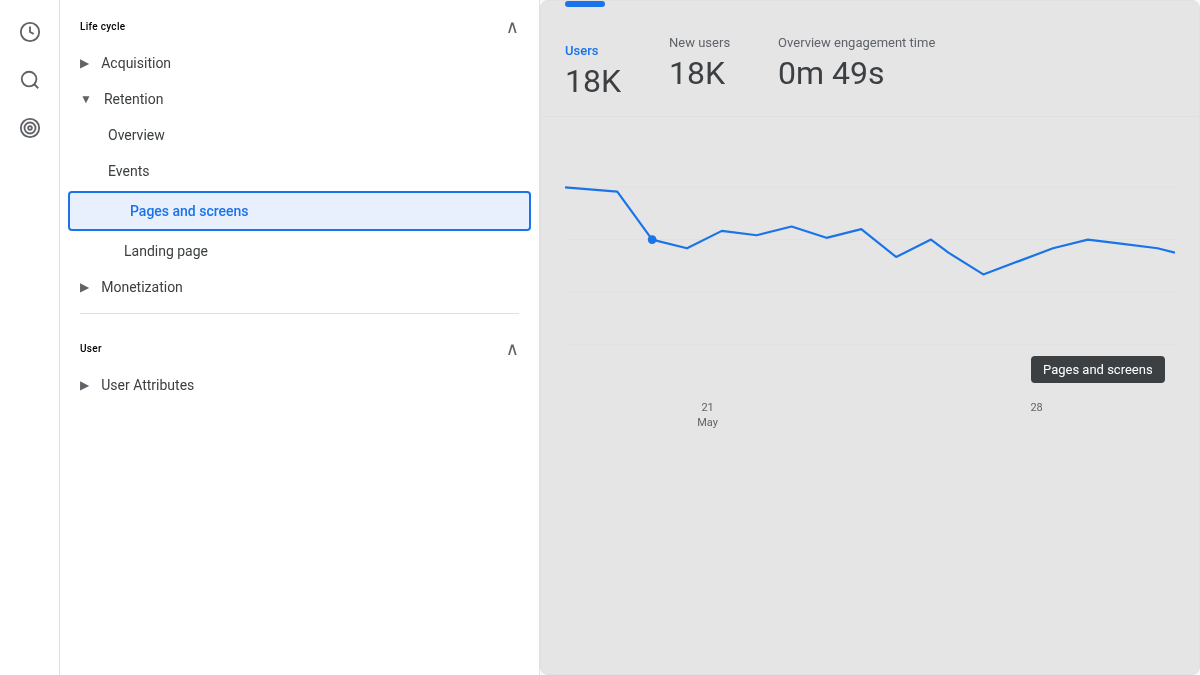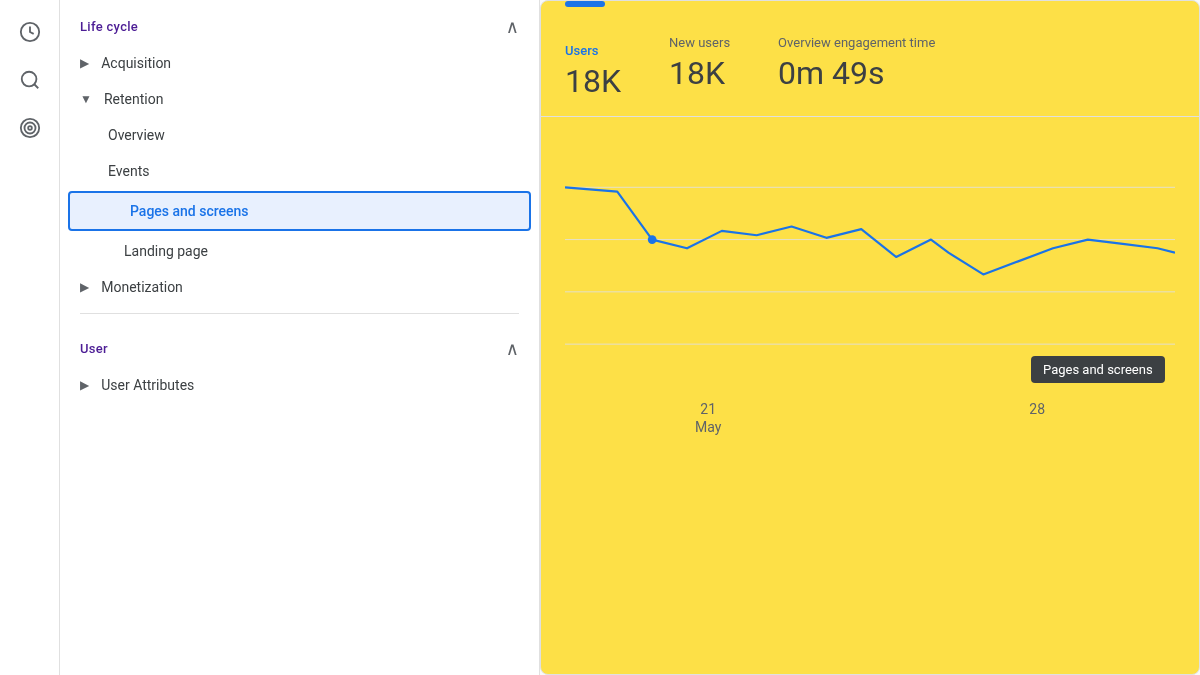--- a/index.html
+++ b/index.html
@@ -46,23 +46,23 @@
       padding-bottom: 20px;
     }
 
     .section-header {
       display: flex;
       align-items: center;
       justify-content: space-between;
       padding: 16px 20px 8px 20px;
     }
     .section-header-label {
-      font-size: 13px;
+      font-size: 10px;
       font-weight: 500;
-      color: #4c1d95;
+      color: #000000;
       letter-spacing: 0.3px;
     }
     .section-header-icon {
       color: #5f6368;
       cursor: pointer;
       font-size: 18px;
     }
 
     .nav-item {
       display: flex;
@@ -101,21 +101,21 @@
 
     
     .main-content {
       flex: 1;
       background: #f8f9fa;
       overflow: hidden;
       position: relative;
     }
 
     .chart-area {
-      background: #fde047;
+      background: #e5e5e5;
       border: 1px solid #e0e0e0;
       border-radius: 8px;
       margin: 0;
       height: 100%;
       position: relative;
       overflow: hidden;
     }
 
     
     .stats-row {
@@ -176,21 +176,21 @@
 
     svg.line-chart {
       width: 100%;
       height: 280px;
     }
 
     .x-axis-labels {
       display: flex;
       justify-content: space-around;
       padding: 0 0 0 0;
-      font-size: 14px;
+      font-size: 11px;
       color: #5f6368;
       gap: 48px;
     }
     .x-label {
       display: flex;
       flex-direction: column;
       align-items: center;
       gap: 2px;
     }
 

